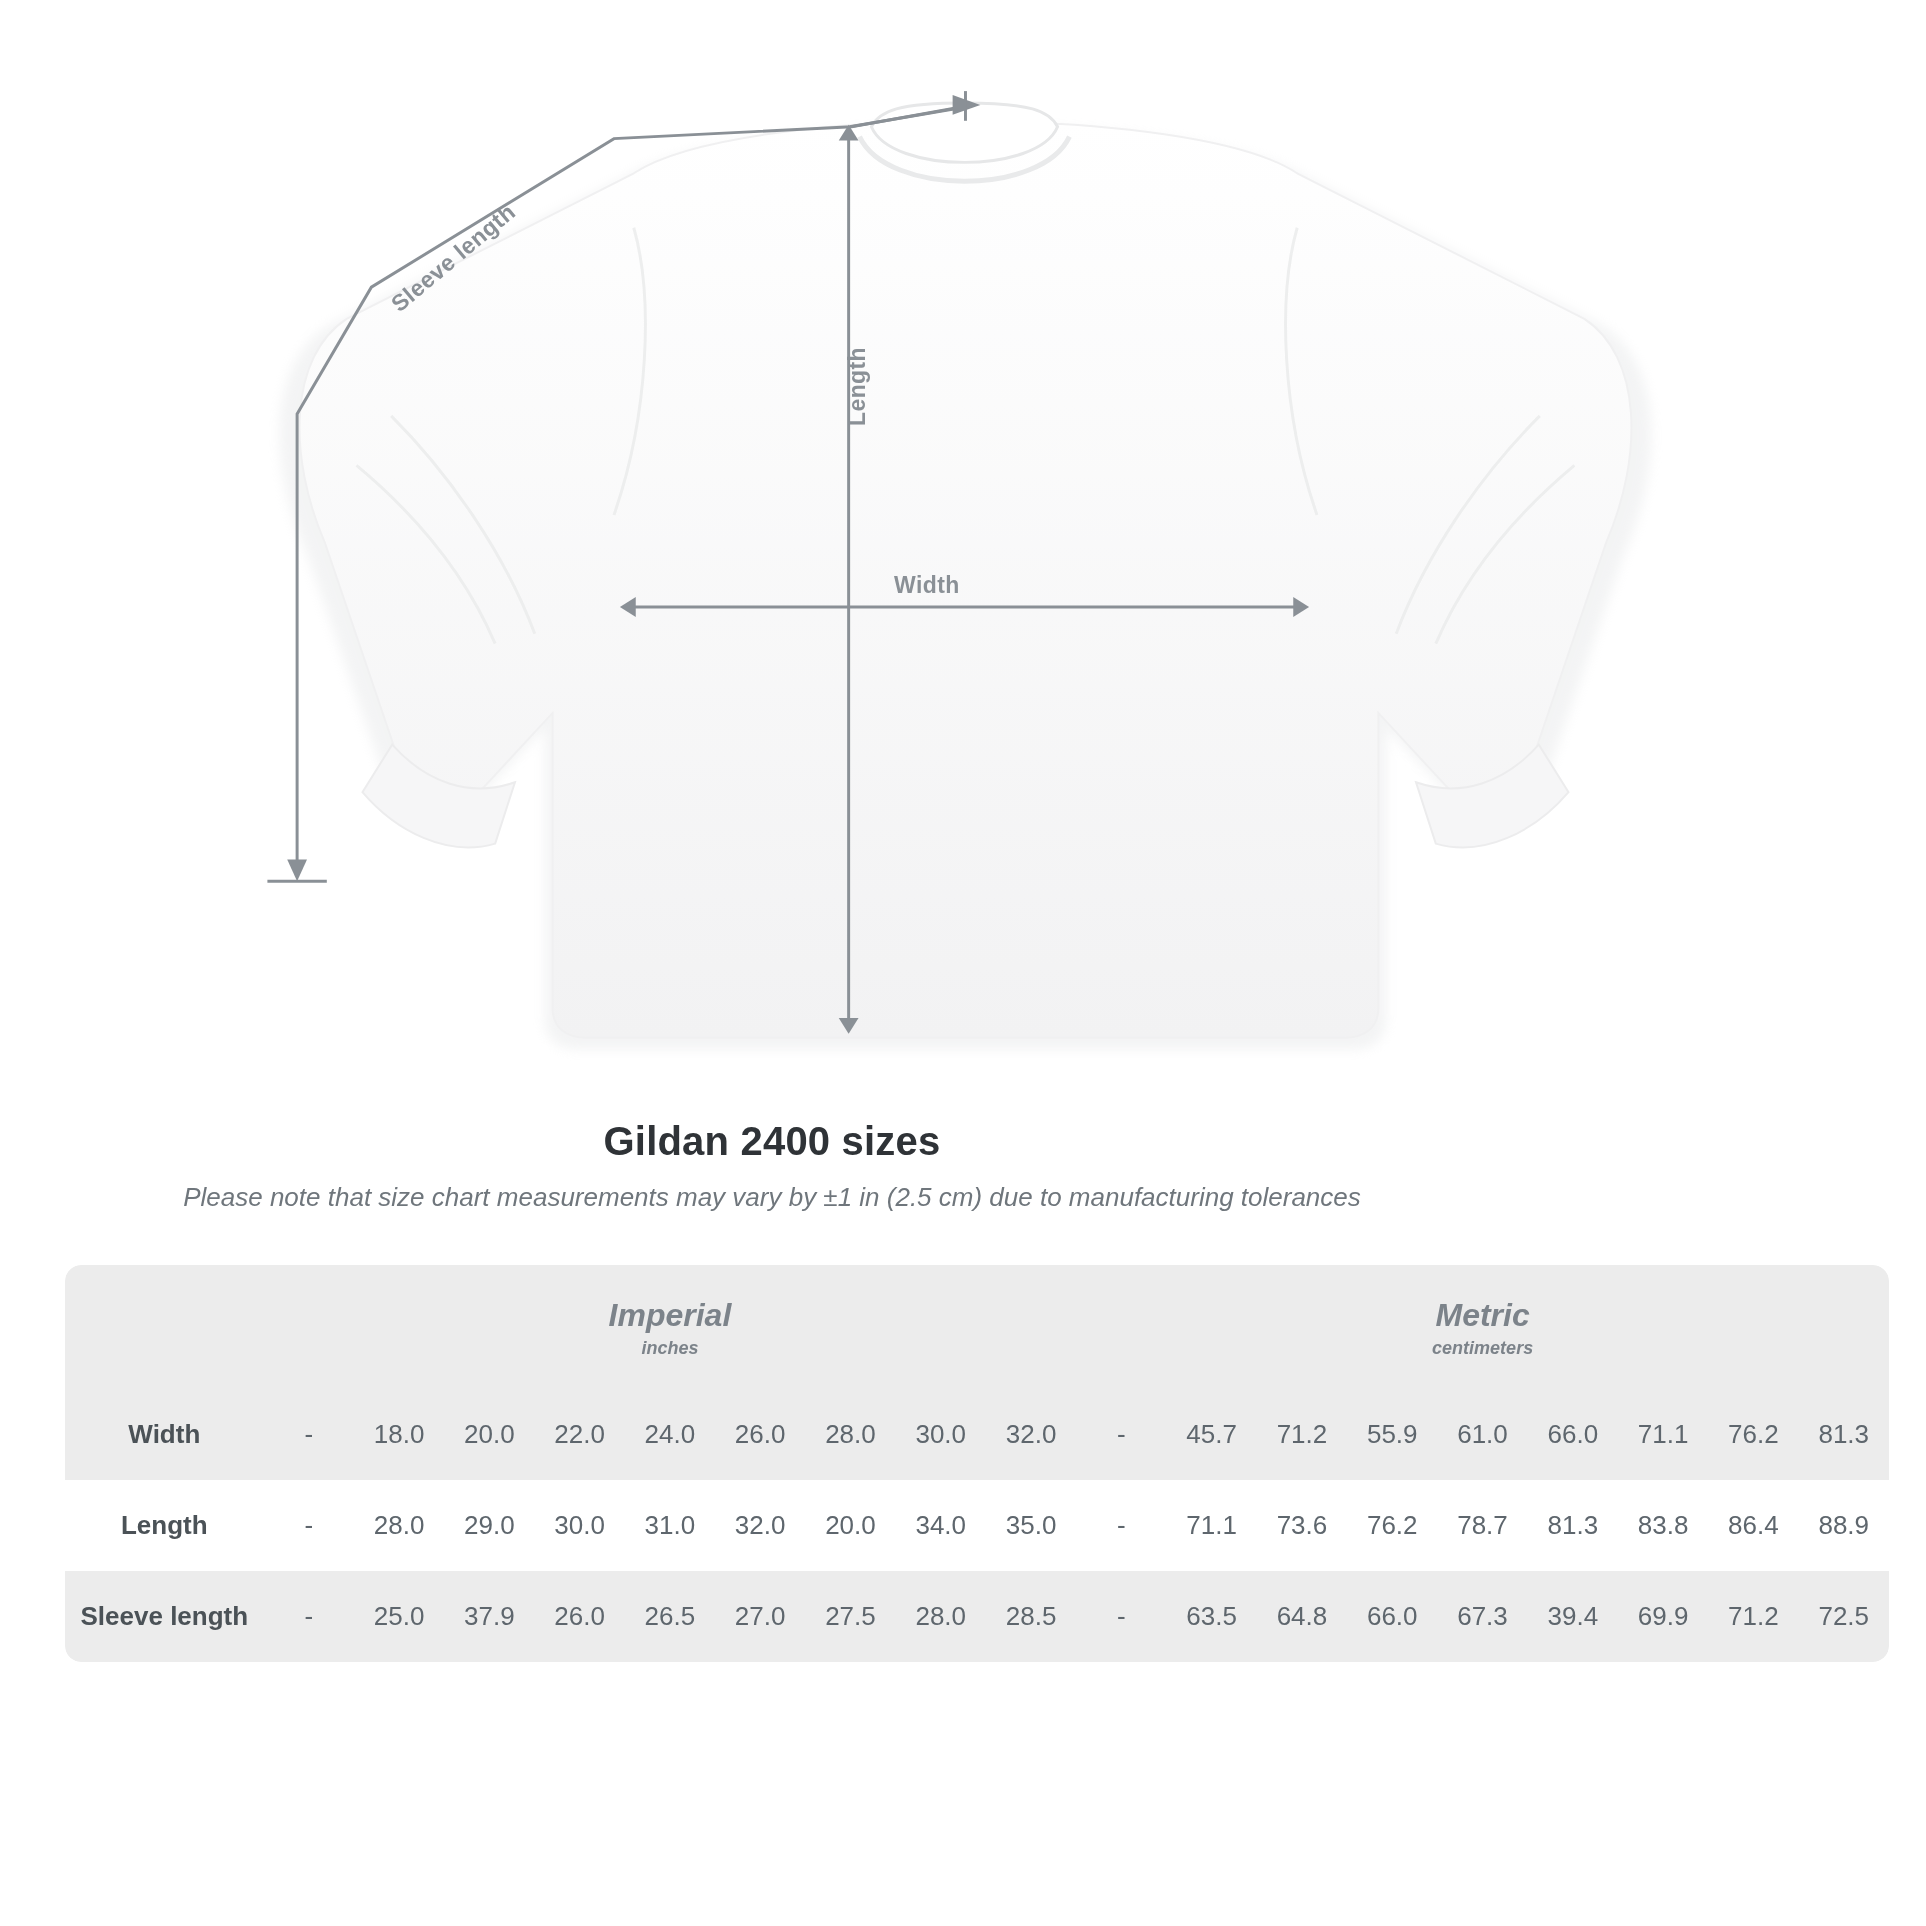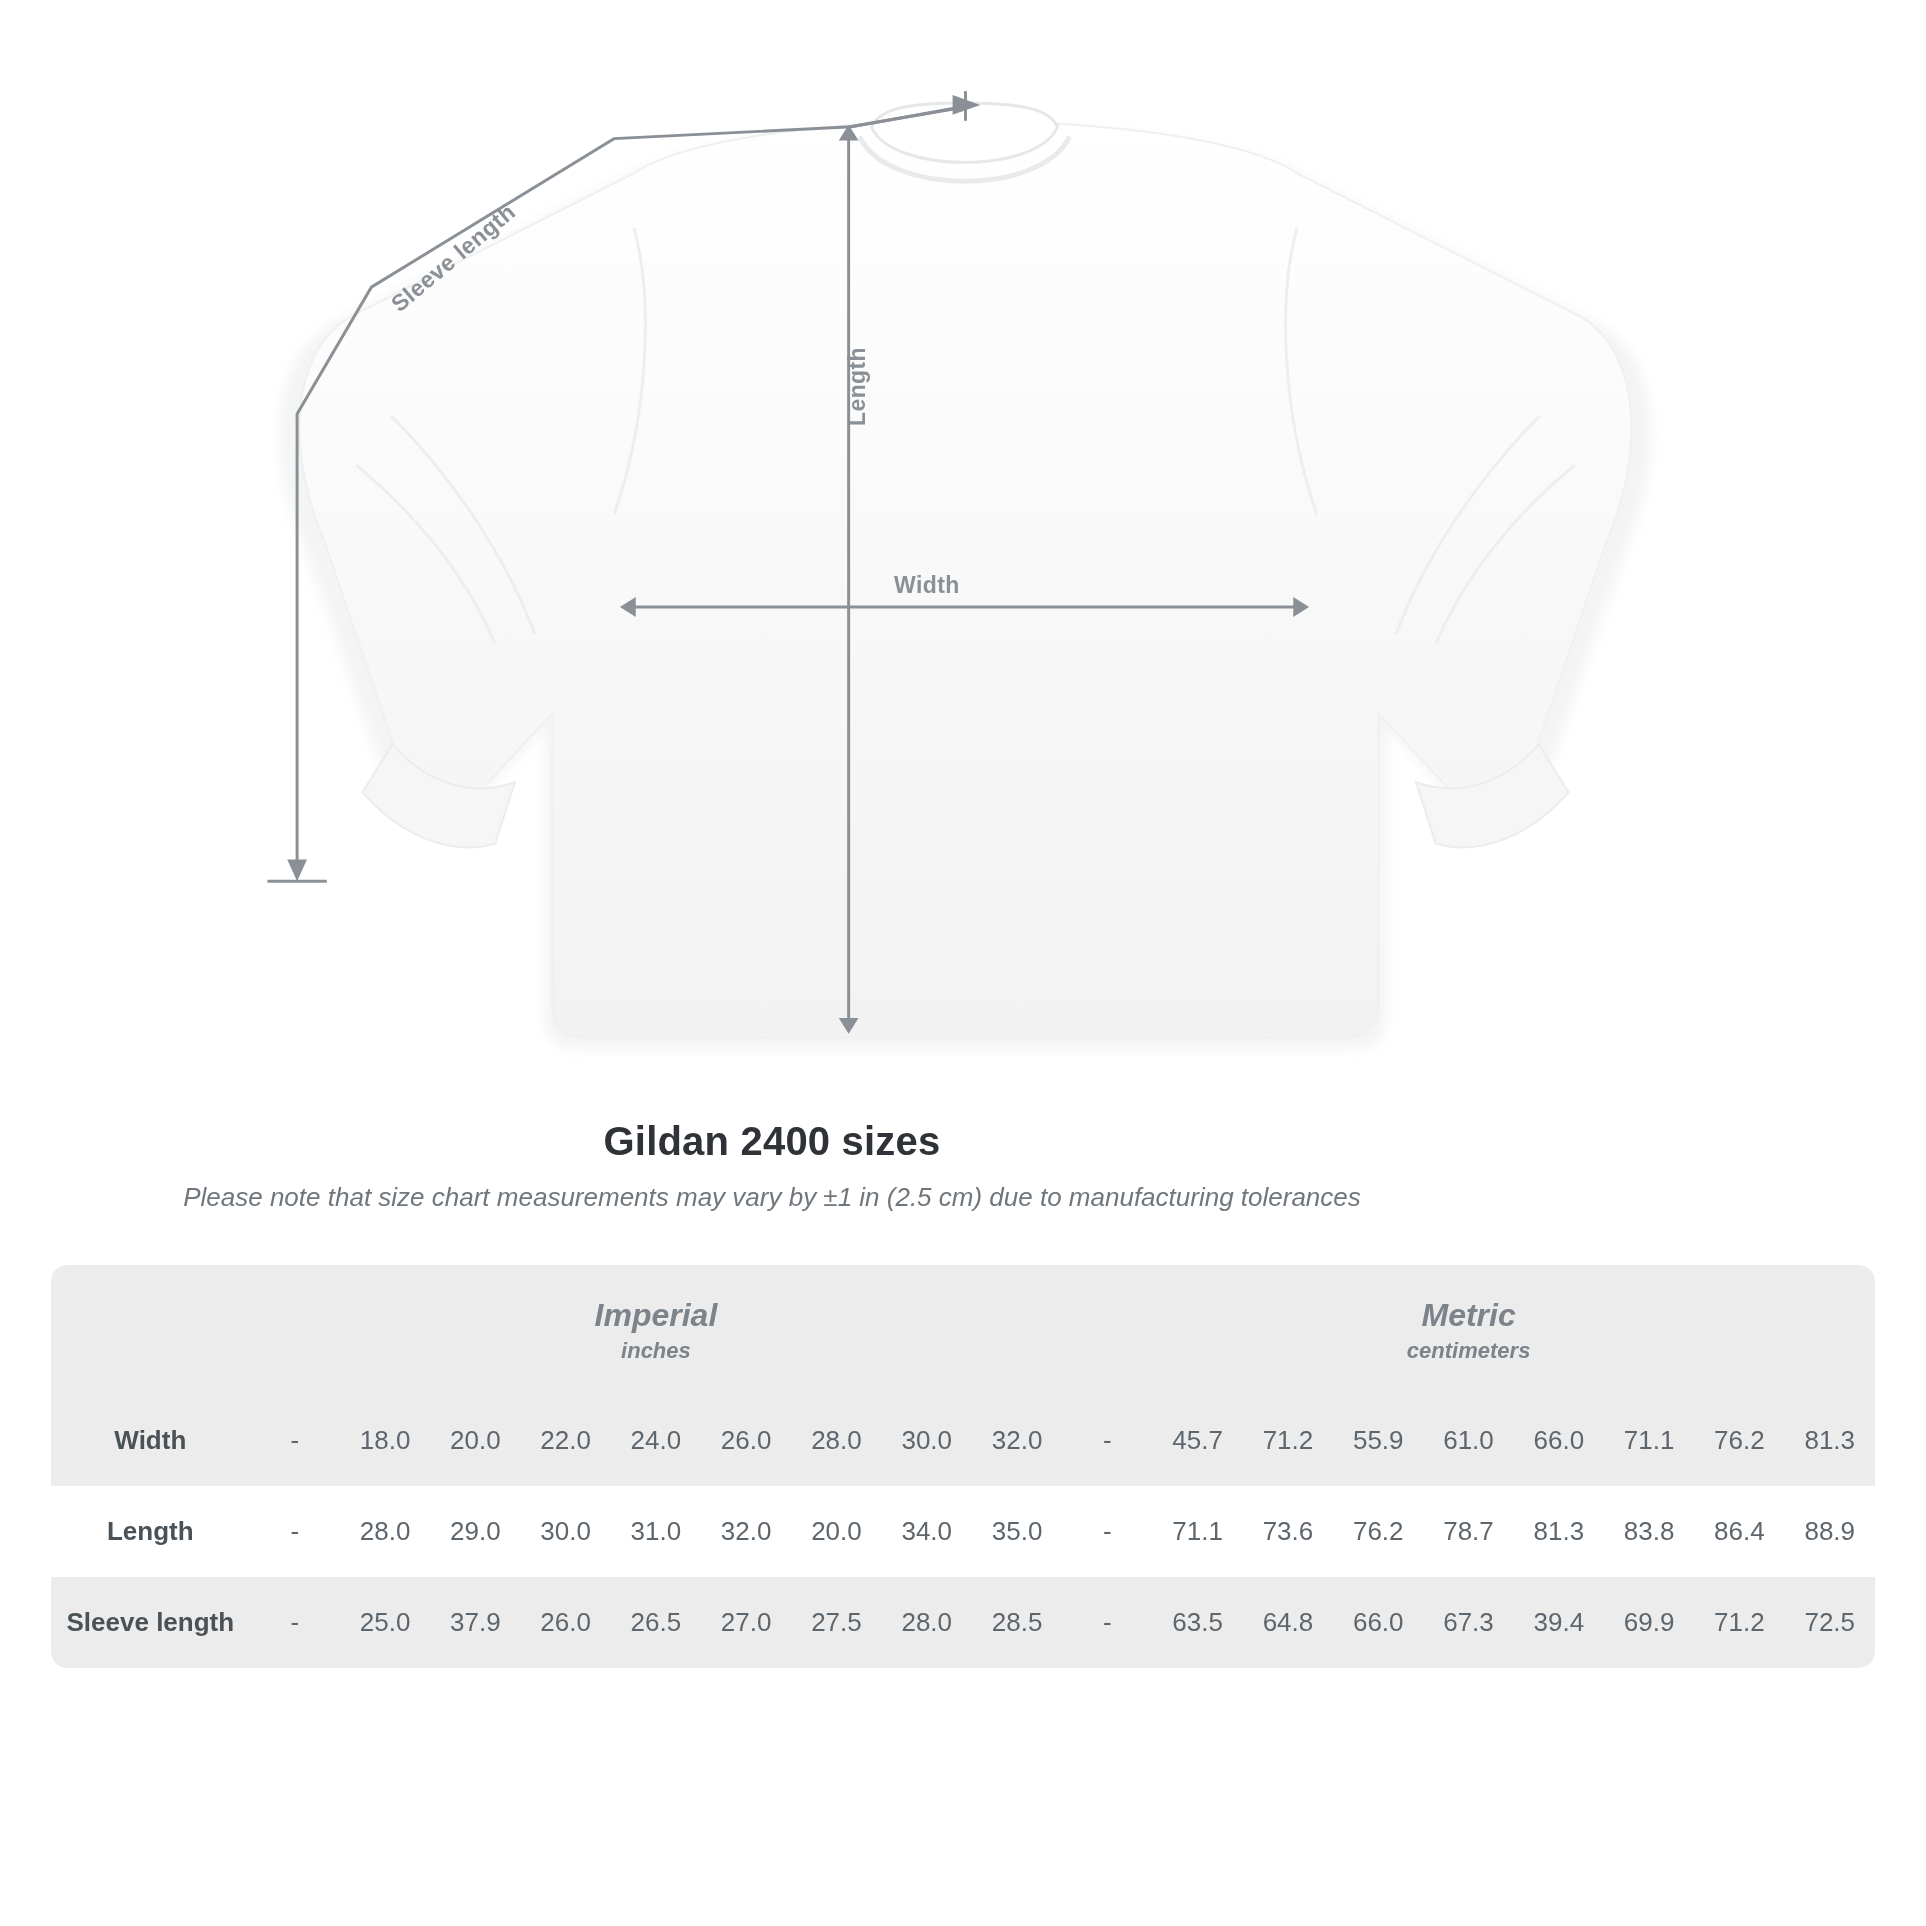--- a/index.html
+++ b/index.html
@@ -69,21 +69,21 @@
   .chart-note {
     font-size: 26px;
     font-style: italic;
     color: #6f767c;
     margin: 0;
   }
 
   
   .table-wrap {
     position: absolute;
-    left: 51px;
+    left: 65px;
     top: 1265px;
     width: 1824px;
   }
   table.size-table {
     width: 100%;
     border-collapse: collapse;
     table-layout: fixed;
     overflow: hidden;
     border-radius: 16px;
   }
@@ -99,21 +99,21 @@
     vertical-align: middle;
   }
   .unit-name {
     font-size: 32px;
     font-style: italic;
     font-weight: bold;
     color: #7c838a;
     line-height: 1.25;
   }
   .unit-sub {
-    font-size: 22px;
+    font-size: 18px;
     font-style: italic;
     color: #7c838a;
     line-height: 1.45;
   }
   .corner-cell { background: #ececec; }
 
   .head-row th {
     background: #ffffff;
     color: #6f767c;
     font-size: 25px;

